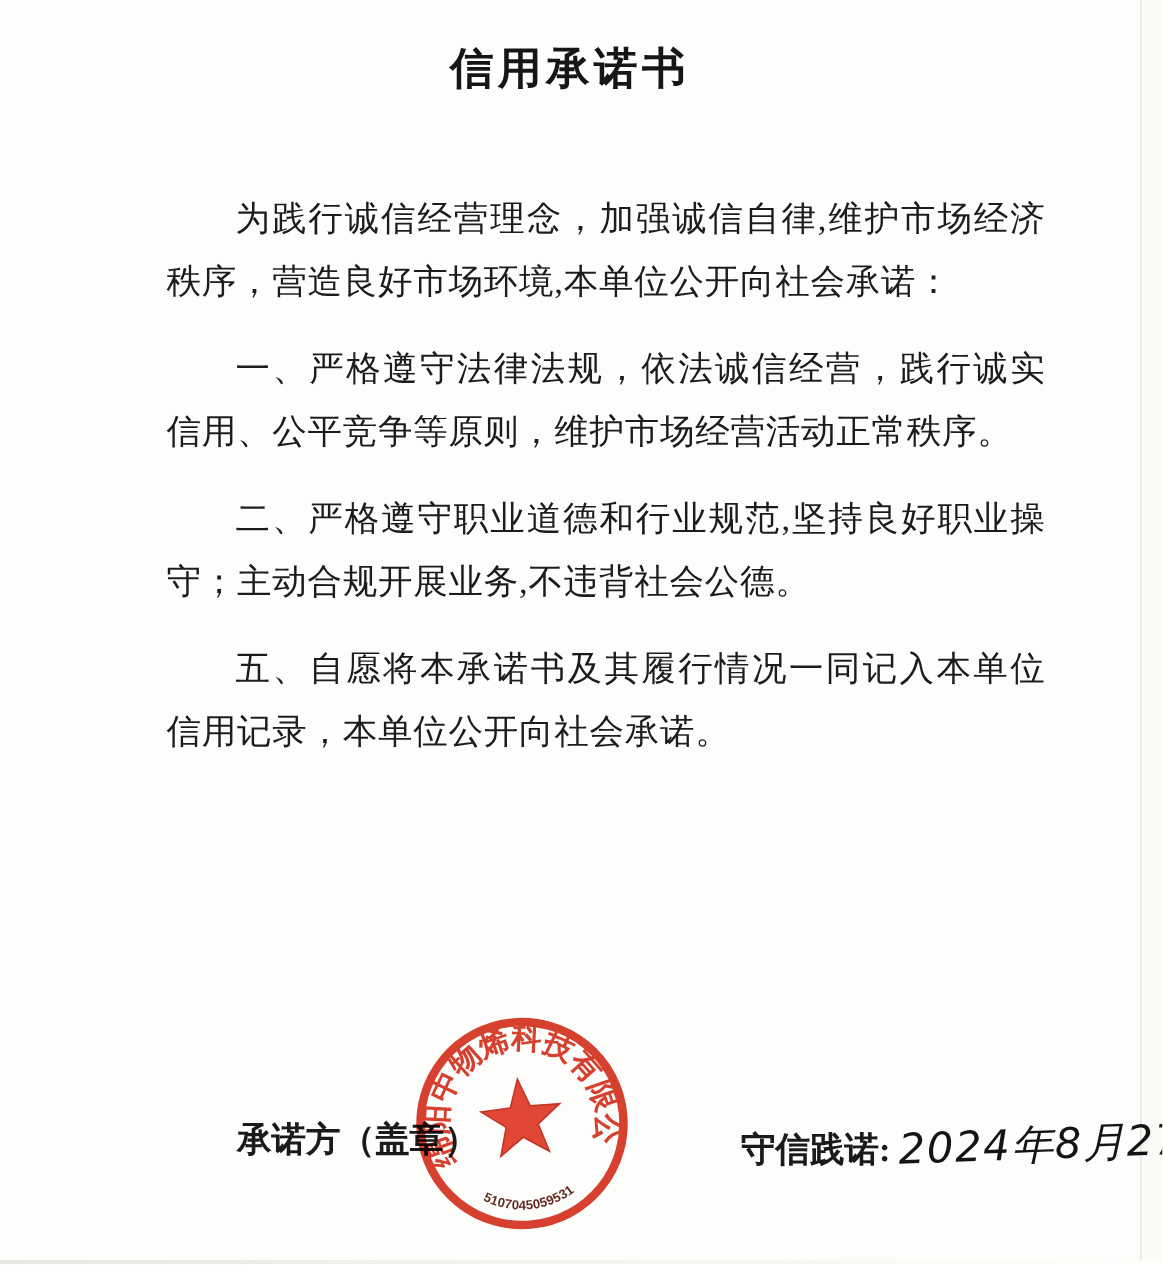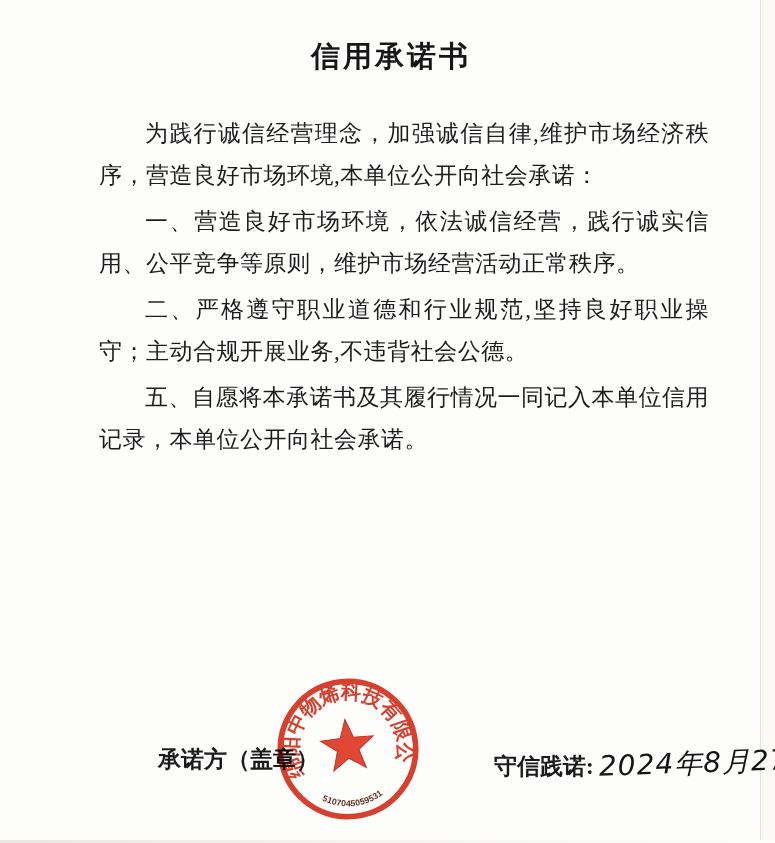--- a/index.html
+++ b/index.html
@@ -38,33 +38,33 @@
   .doc-title {
     position: absolute;
     top: 26px;
     left: 0;
     width: 760px;
     text-align: center;
     font-size: 29px;
     font-weight: 700;
     letter-spacing: 3px;
     color: #161618;
-    margin: 11px;
+    margin: 0;
   }
   .doc-body {
     position: absolute;
     top: 109px;
     left: 95px;
     width: 618px;
     font-size: 23px;
     line-height: 42px;
     letter-spacing: 0.5px;
   }
   .doc-body p {
-    margin: 4px;
+    margin: 16px;
     text-indent: 2em;
     text-align: justify;
   }
   .doc-footer {
     position: absolute;
     top: 738px;
     left: 0;
     width: 775px;
     height: 60px;
     font-size: 23px;
@@ -116,21 +116,21 @@
 <div class="page">
 
   <div class="edge-right-strip"></div>
   <div class="edge-right"></div>
   <div class="edge-bottom"></div>
 
   <h1 class="doc-title">信用承诺书</h1>
 
   <div class="doc-body">
     <p>为践行诚信经营理念，加强诚信自律,维护市场经济秩序，营造良好市场环境,本单位公开向社会承诺：</p>
-    <p>一、营造良好市场环境，依法诚信经营，践行诚实信用、公平竞争等原则，维护市场经营活动正常秩序。</p>
+    <p>一、严格遵守法律法规，依法诚信经营，践行诚实信用、公平竞争等原则，维护市场经营活动正常秩序。</p>
     <p>二、严格遵守职业道德和行业规范,坚持良好职业操守；主动合规开展业务,不违背社会公德。</p>
     <p>五、自愿将本承诺书及其履行情况一同记入本单位信用记录，本单位公开向社会承诺。</p>
   </div>
 
   <div class="doc-footer">
     <span class="party-label">承诺方（盖章）</span>
     <span class="date-group">
       <span class="date-label">守信践诺:</span>
       <span class="date-value">2024年8月27日</span>
     </span>

